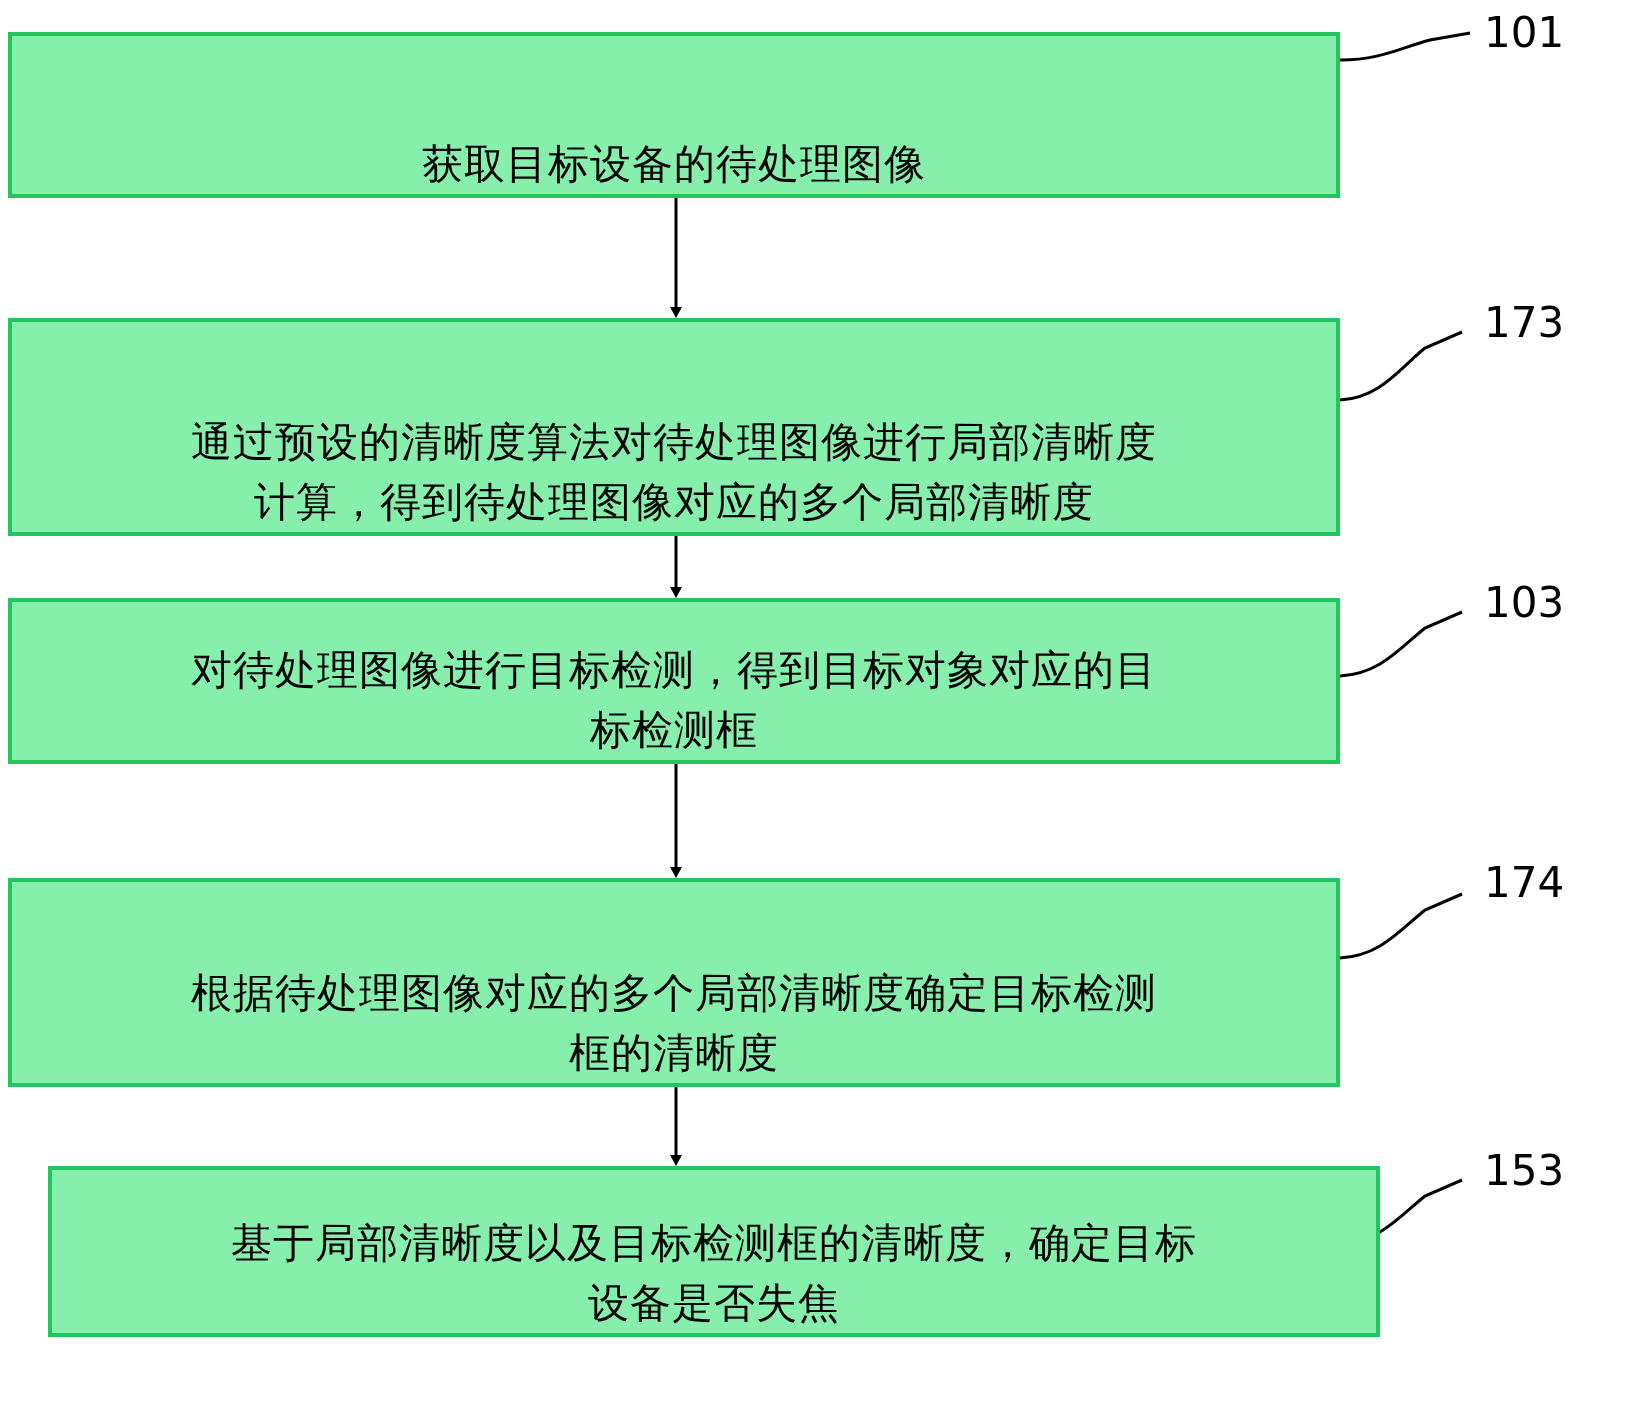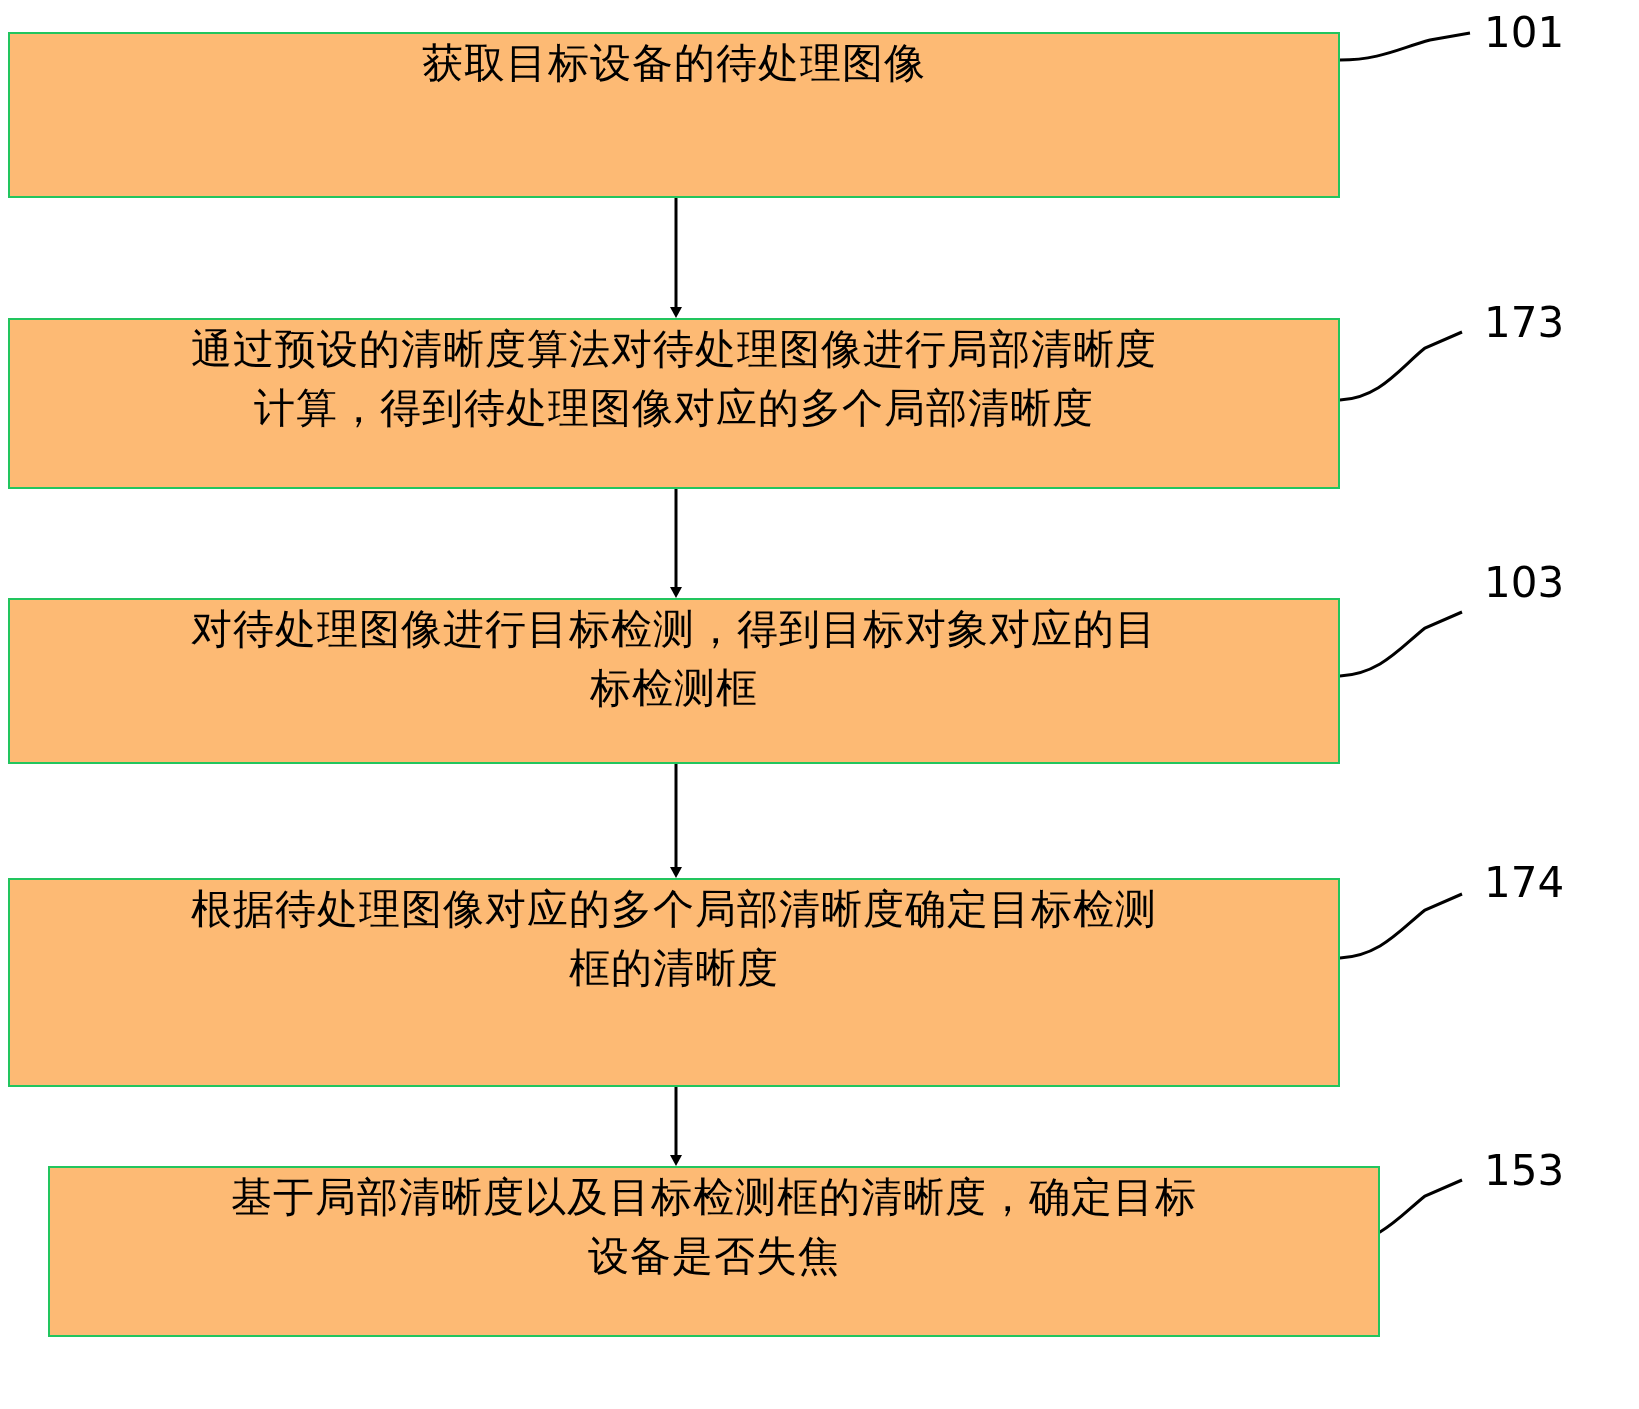--- a/index.html
+++ b/index.html
@@ -17,24 +17,24 @@
   #flow {
     position: absolute;
     left: 0;
     top: 0;
     width: 1639px;
     height: 1409px;
   }
   .step-box {
     position: absolute;
     box-sizing: border-box;
-    border: 2px solid #22c55e;
-    background: #fdba74;
+    border: 4px solid #22c55e;
+    background: #86efac;
     display: flex;
-    align-items: flex-start;
+    align-items: flex-end;
     justify-content: center;
     text-align: center;
   }
   .step-text {
     font-size: 41px;
     line-height: 1.45;
     color: #000000;
     letter-spacing: 1px;
     padding: 0 28px;
     white-space: pre-line;
@@ -78,31 +78,31 @@
     <path d="M1340 676 C1380 674, 1400 648, 1425 628 L1462 612" fill="none" stroke="#000000" stroke-width="3"></path>
     <path d="M1340 958 C1380 956, 1400 930, 1425 910 L1462 894" fill="none" stroke="#000000" stroke-width="3"></path>
     <path d="M1340 1244 C1380 1242, 1400 1216, 1425 1196 L1462 1180" fill="none" stroke="#000000" stroke-width="3"></path>
   </svg>
 
   <div class="step-box" style="left:8px; top:32px; width:1332px; height:166px;">
     <div class="step-text">获取目标设备的待处理图像</div>
   </div>
   <div class="step-num" style="left:1484px; top:8px;">101</div>
 
-  <div class="step-box" style="left:8px; top:318px; width:1332px; height:171px;">
+  <div class="step-box" style="left:8px; top:318px; width:1332px; height:218px;">
     <div class="step-text">通过预设的清晰度算法对待处理图像进行局部清晰度
 计算，得到待处理图像对应的多个局部清晰度</div>
   </div>
   <div class="step-num" style="left:1484px; top:298px;">173</div>
 
   <div class="step-box" style="left:8px; top:598px; width:1332px; height:166px;">
     <div class="step-text">对待处理图像进行目标检测，得到目标对象对应的目
 标检测框</div>
   </div>
-  <div class="step-num" style="left:1484px; top:558px;">103</div>
+  <div class="step-num" style="left:1484px; top:578px;">103</div>
 
   <div class="step-box" style="left:8px; top:878px; width:1332px; height:209px;">
     <div class="step-text">根据待处理图像对应的多个局部清晰度确定目标检测
 框的清晰度</div>
   </div>
   <div class="step-num" style="left:1484px; top:858px;">174</div>
 
   <div class="step-box" style="left:8px; top:1166px; width:1332px; height:171px;margin-left:40px;">
     <div class="step-text">基于局部清晰度以及目标检测框的清晰度，确定目标
 设备是否失焦</div>

